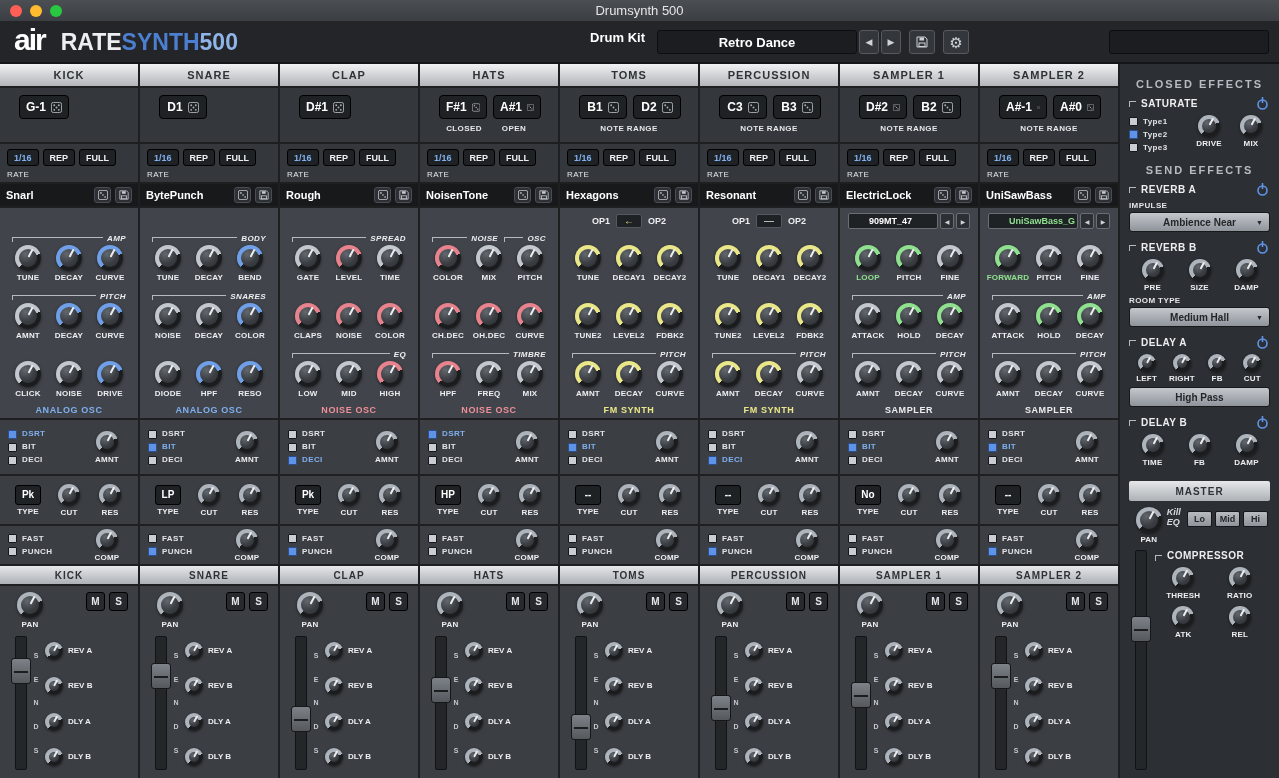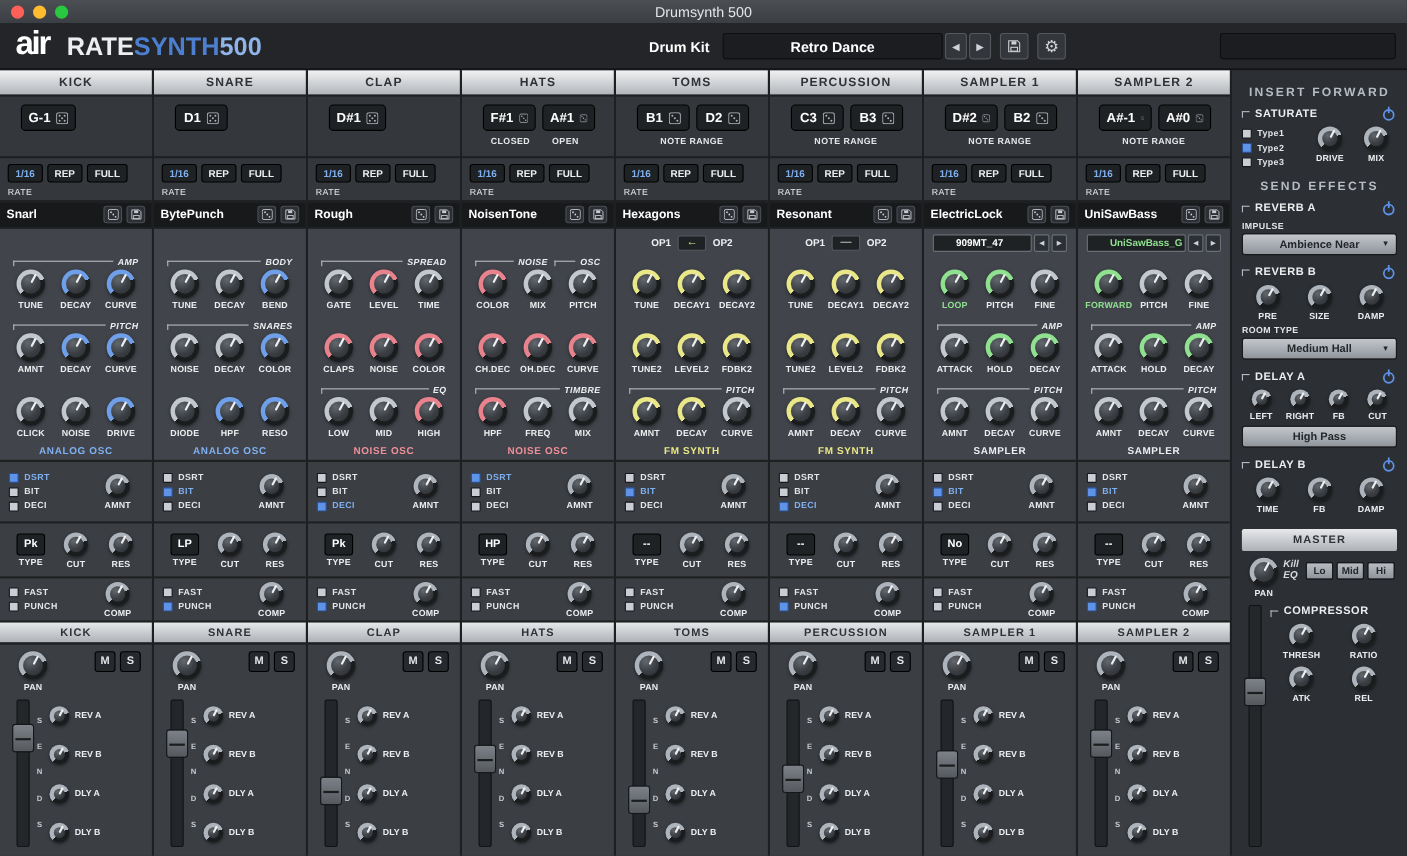--- a/index.html
+++ b/index.html
@@ -9,21 +9,21 @@
 .titlebar{height:22px;background:linear-gradient(#4b4e52,#3b3e42);border-bottom:1px solid #232527;display:flex;align-items:center;position:relative;flex:0 0 22px}
 .tl{display:flex;gap:8px;margin-left:10px;z-index:2}
 .tl span{width:12px;height:12px;border-radius:50%;display:block}
 .tl .red{background:#ff5f57}.tl .yellow{background:#febc2e}.tl .green{background:#28c840}
 .wtitle{position:absolute;left:0;right:0;text-align:center;font-size:13px;color:#e3e5e8}
 
 .appheader{height:42px;background:#232528;border-bottom:2px solid #141517;display:flex;align-items:center;flex:0 0 42px}
 .air{font-size:30px;font-weight:bold;color:#fff;margin:0 16px 4px 14px;letter-spacing:-2px;line-height:1}
 .logo{font-size:23px;font-weight:bold;letter-spacing:0}
 .logo .p1{color:#eceef0}.logo .p2{color:#4d7fd0}.logo .p3{color:#8fb4e8}
-.kit{display:flex;align-items:center;margin-left:auto;gap:2px}
+.kit{display:flex;align-items:flex-start;margin-left:auto;gap:2px}
 .kitlabel{color:#fff;font-weight:bold;font-size:13px;margin-right:10px}
 .kitfield{width:200px;height:24px;background:#1b1d20;border:1px solid #0d0e0f;border-radius:3px;color:#fff;font-weight:bold;font-size:13px;display:flex;align-items:center;justify-content:center}
 .hbtn{height:24px;min-width:20px;background:#33363a;border:1px solid #55595f;border-radius:3px;color:#cfd3d8;font-size:9px;display:flex;align-items:center;justify-content:center;cursor:pointer}
 .hbtn.sq{width:26px;margin-left:6px}
 .gear{font-size:15px;color:#cfd3d8;line-height:1}
 .rfield{margin-left:140px;margin-right:10px;width:160px;height:24px;background:#1b1d20;border:1px solid #0d0e0f;border-radius:3px;color:#dfe2e6;font-size:12px;padding:0 6px;outline:none}
 
 .main{flex:1;display:flex;min-height:0}
 .ch{width:140px;border-right:2px solid #1d1f21;display:flex;flex-direction:column;background:#3b3e43}
 .ch-head{height:24px;flex:0 0 24px;background:linear-gradient(#f0f1f2,#b2b6bb);border-bottom:2px solid #1d1f21;display:flex;align-items:center;justify-content:center;font-weight:bold;font-size:11px;color:#2f3338;letter-spacing:1px}
@@ -1844,21 +1844,21 @@
         <div class="srow">
                 <div class="k xs"></div>
                 <span class="slabel">DLY B</span>
               </div>
       </div>
     </div>
   </div>
 </section>
 
 <aside class="side">
-  <div class="sheader">INSERT FORWARD</div>
+  <div class="sheader">CLOSED EFFECTS</div>
 
   <div class="fx">
     <div class="fxrow">
       <i class="brk"></i>
       <span class="fxlabel">SATURATE</span>
       <span class="pwr"><svg viewBox="0 0 15 15">
                 <circle cx="7.5" cy="8.5" r="4.5" fill="none" stroke="#5f93e8" stroke-width="1.6"></circle>
                 <line x1="7.5" y1="1" x2="7.5" y2="7" stroke="#5f93e8" stroke-width="1.6"></line>
               </svg></span>
     </div>

